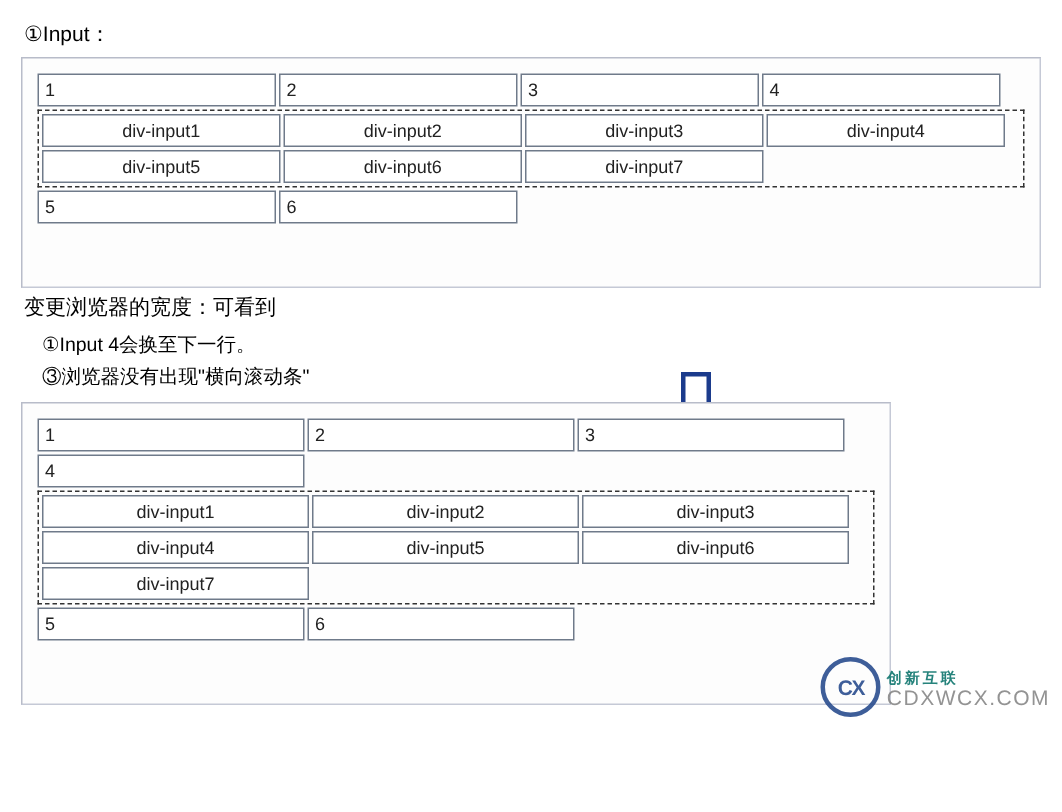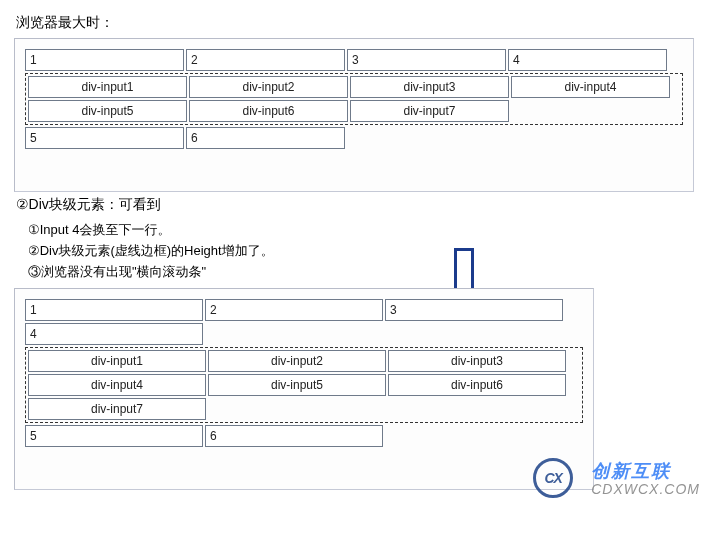--- a/index.html
+++ b/index.html
@@ -102,56 +102,55 @@
     border-left: 18px solid transparent;
     border-right: 18px solid transparent;
     border-top: 23px solid #fff;
   }
   .watermark {
     position: absolute;
     right: 8px;
     bottom: 6px;
     display: flex;
     align-items: center;
-    gap: 18px;
+    gap: 4px;
     opacity: 0.9;
-    font-style: italic;
   }
   .wm-logo {
     width: 40px;
     height: 40px;
     border-radius: 50%;
     border: 3px solid #2a4d8f;
     position: relative;
     display: flex;
     align-items: center;
     justify-content: center;
     color: #2a4d8f;
     font-weight: bold;
     font-size: 14px;
     letter-spacing: -1px;
   }
   .wm-text {
-    font-size: 18px;
-    color: #3b82f6;
+    font-size: 10px;
+    color: #0f766e;
     font-weight: bold;
     letter-spacing: 2px;
   }
   .wm-sub {
     font-size: 14px;
     color: #888;
     letter-spacing: 1px;
     display:block;
     margin-top:-2px;
   }
 </style>
 </head>
 <body>
 
-<div class="caption">浏览器最大时：</div>
+<div class="caption">①Input：</div>
 
 <div class="panel">
   <div class="row">
     <div class="cell w4">1</div>
     <div class="cell w4">2</div>
     <div class="cell w4">3</div>
     <div class="cell w4">4</div>
   </div>
   <div class="dashed-group">
     <div class="cell w-div4">div-input1</div>
@@ -161,24 +160,23 @@
     <div class="cell w-div4">div-input5</div>
     <div class="cell w-div4">div-input6</div>
     <div class="cell w-div4">div-input7</div>
   </div>
   <div class="row">
     <div class="cell w4">5</div>
     <div class="cell w4">6</div>
   </div>
 </div>
 
-<div class="caption">②Div块级元素：可看到</div>
+<div class="caption">变更浏览器的宽度：可看到</div>
 <div class="bullets">
   <div>①Input 4会换至下一行。</div>
-  <div>②Div块级元素(虚线边框)的Height增加了。</div>
   <div>③浏览器没有出现"横向滚动条"</div>
 </div>
 
 <div class="arrow-wrap" style="position:absolute; left:360px; top:246px;">
   <div class="arrow">
     <div class="shaft"></div>
     <div class="head"></div>
     <div class="head-inner"></div>
   </div>
 </div>

